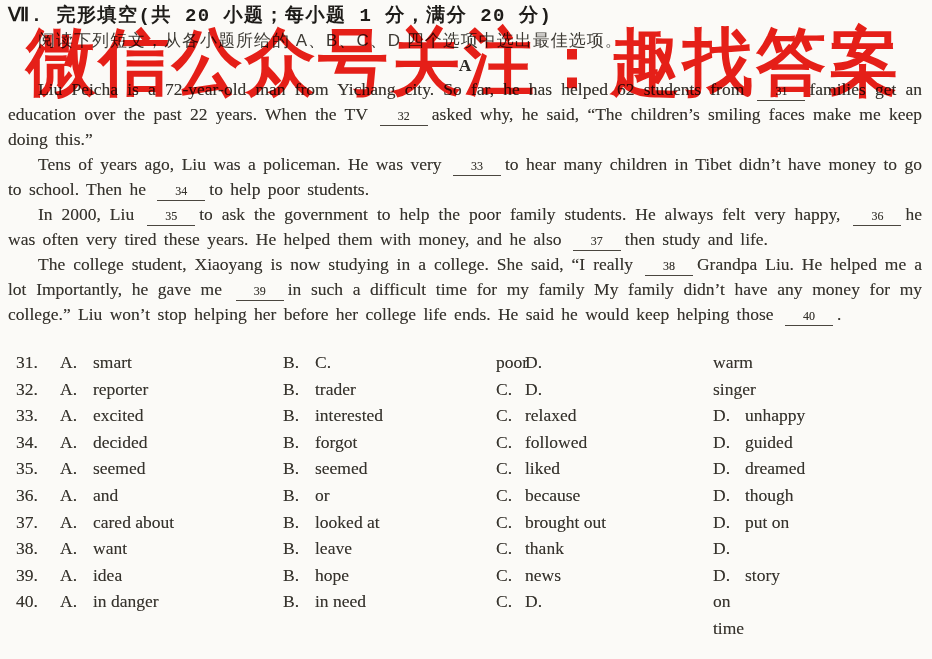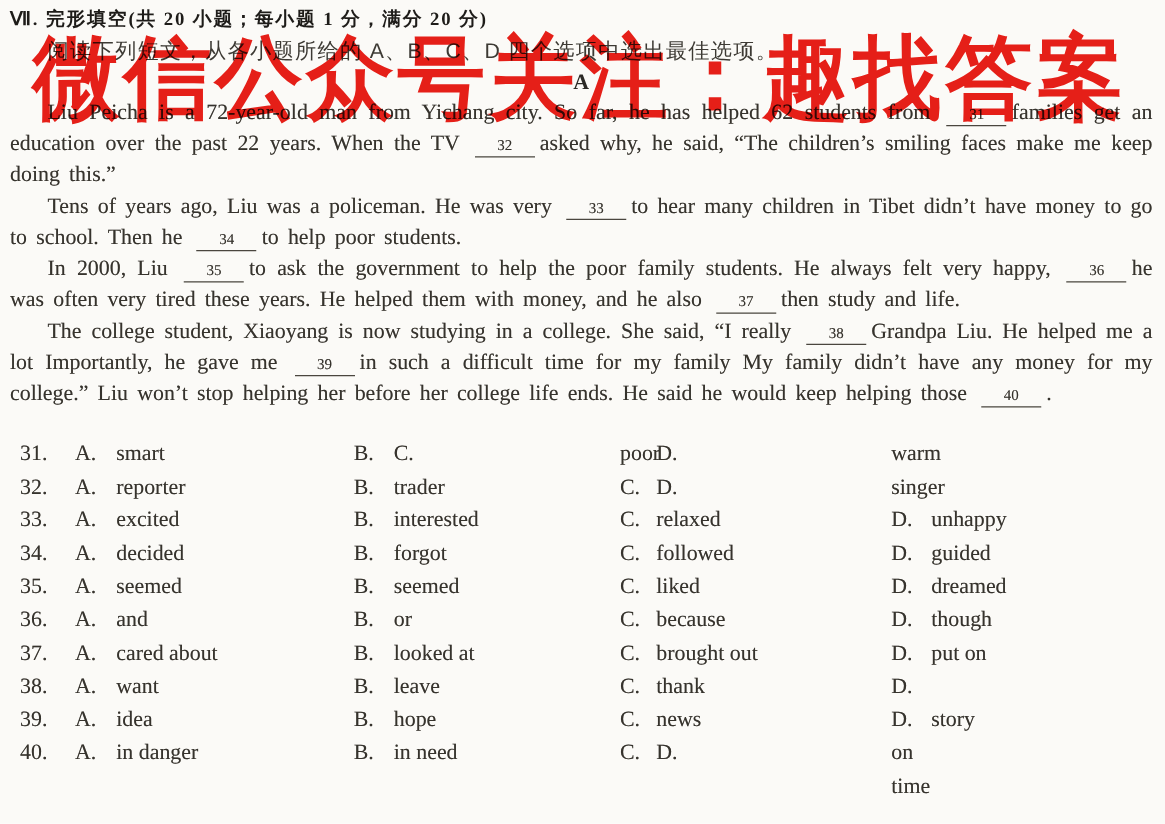--- a/index.html
+++ b/index.html
@@ -10,23 +10,23 @@
     color: #38352f;
     position: relative;
     overflow: hidden;
   }
   .page {
     position: absolute; inset: 0;
     padding: 3px 10px 0 8px;
     box-sizing: border-box;
   }
   .title {
-    font-family: Liberation Serif, serif;
+    font-family: Liberation Mono, monospace;
     font-weight: bold;
-    font-size: 15px;
+    font-size: 19px;
     color: #1e1c19;
     letter-spacing: 1.5px;
     line-height: 26px;
   }
   .instruction {
     font-family: Liberation Sans, sans-serif;
     font-size: 17px;
     color: #3d3a34;
     padding-left: 30px;
     line-height: 24px;

